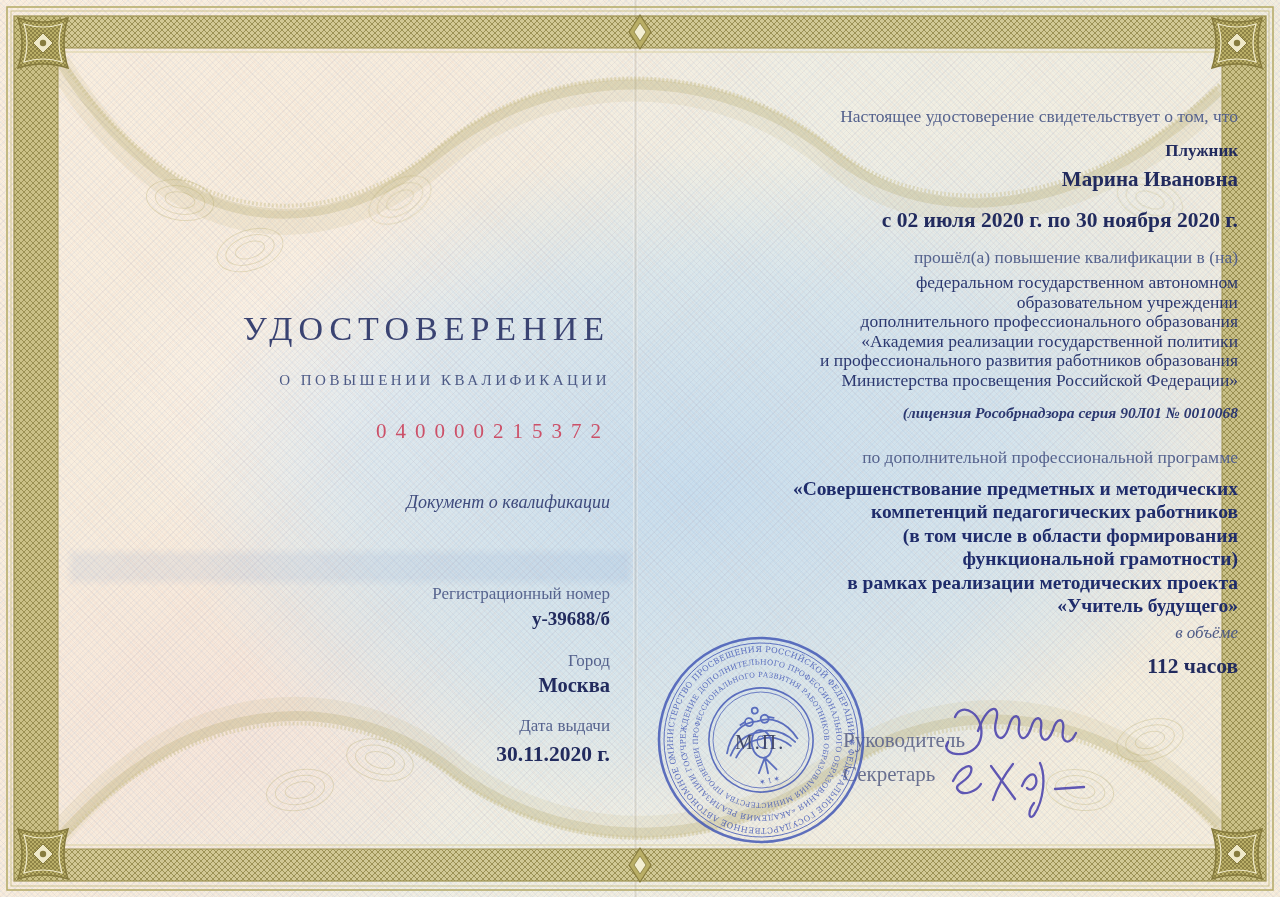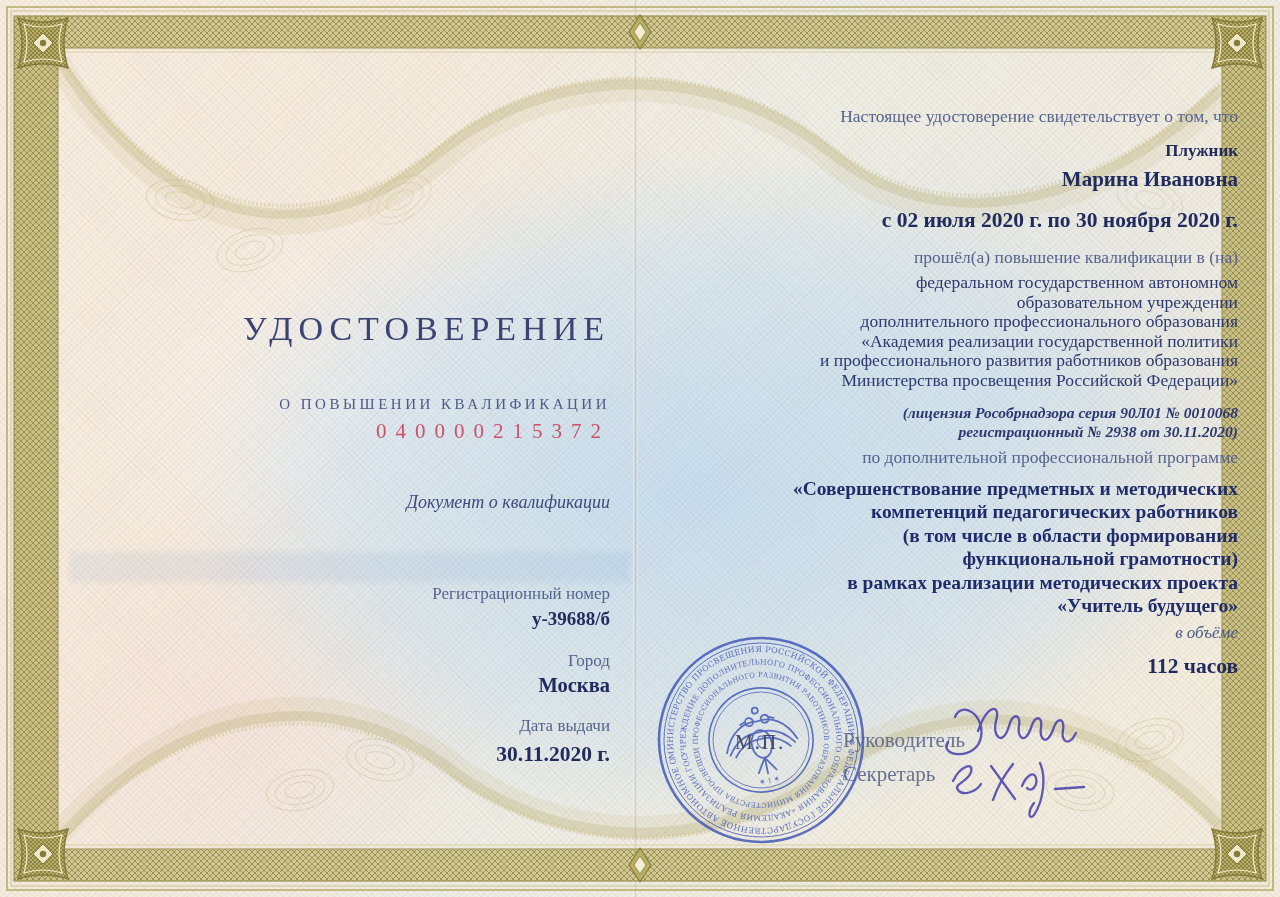--- a/index.html
+++ b/index.html
@@ -28,21 +28,21 @@
   svg.orn{ position:absolute; inset:0; z-index:3; pointer-events:none; }
   .content{ position:absolute; inset:0; z-index:4; }
   .abs{ position:absolute; text-align:right; }
   .col-l{ left:120px; width:490px; }
   .col-r{ left:652px; width:586px; }
   .lbl{ color:#56638e; font-size:17px; }
   .lbl-i{ color:#4d5a86; font-size:17px; font-style:italic; }
   .ink{ color:#222b5e; }
   .b{ font-weight:bold; }
   .title{ font-size:34px; letter-spacing:6px; color:#3a4372; }
-  .subtitle{ font-size:15px; letter-spacing:3.5px; color:#4d5a86;margin-top:24px; }
+  .subtitle{ font-size:15px; letter-spacing:3.5px; color:#4d5a86; }
   .serial{ font-size:21px; letter-spacing:9px; color:#cc5068; }
   .doctype{ font-size:18px; font-style:italic; color:#3e4a7c; }
   .inst{ font-size:17.5px; line-height:19.6px; color:#2c3870; }
   .lic{ font-size:15.5px; line-height:19px; font-weight:bold; font-style:italic; color:#2c3870; }
   .prog{ font-size:19.5px; line-height:23.4px; font-weight:bold; color:#1f2c6b; }
   .sig-label{ font-size:21px; color:#6a7090; text-align:right; }
   .mp{ font-size:20px; letter-spacing:2px; color:#42496a; z-index:6; }
   .seal-wrap{ position:absolute; left:655px; top:634px; width:212px; height:212px; z-index:5; opacity:.9; }
 </style>
 </head>
@@ -153,21 +153,20 @@
         <div>федеральном государственном автономном</div>
         <div>образовательном учреждении</div>
         <div>дополнительного профессионального образования</div>
         <div>«Академия реализации государственной политики</div>
         <div>и профессионального развития работников образования</div>
         <div>Министерства просвещения Российской Федерации»</div>
       </div>
 
       <div class="abs col-r lic" style="top:403px">
         <div>(лицензия Рособрнадзора серия 90Л01 № 0010068</div>
-        <div>регистрационный № 2938 от 30.11.2020)</div>
       </div>
 
       <div class="abs col-r lbl" style="top:447px; font-size:17.5px">по дополнительной профессиональной программе</div>
 
       <div class="abs col-r prog" style="top:477px">
         <div>«Совершенствование предметных и методических</div>
         <div>компетенций педагогических работников</div>
         <div>(в том числе в области формирования</div>
         <div>функциональной грамотности)</div>
         <div>в рамках реализации методических проекта</div>

